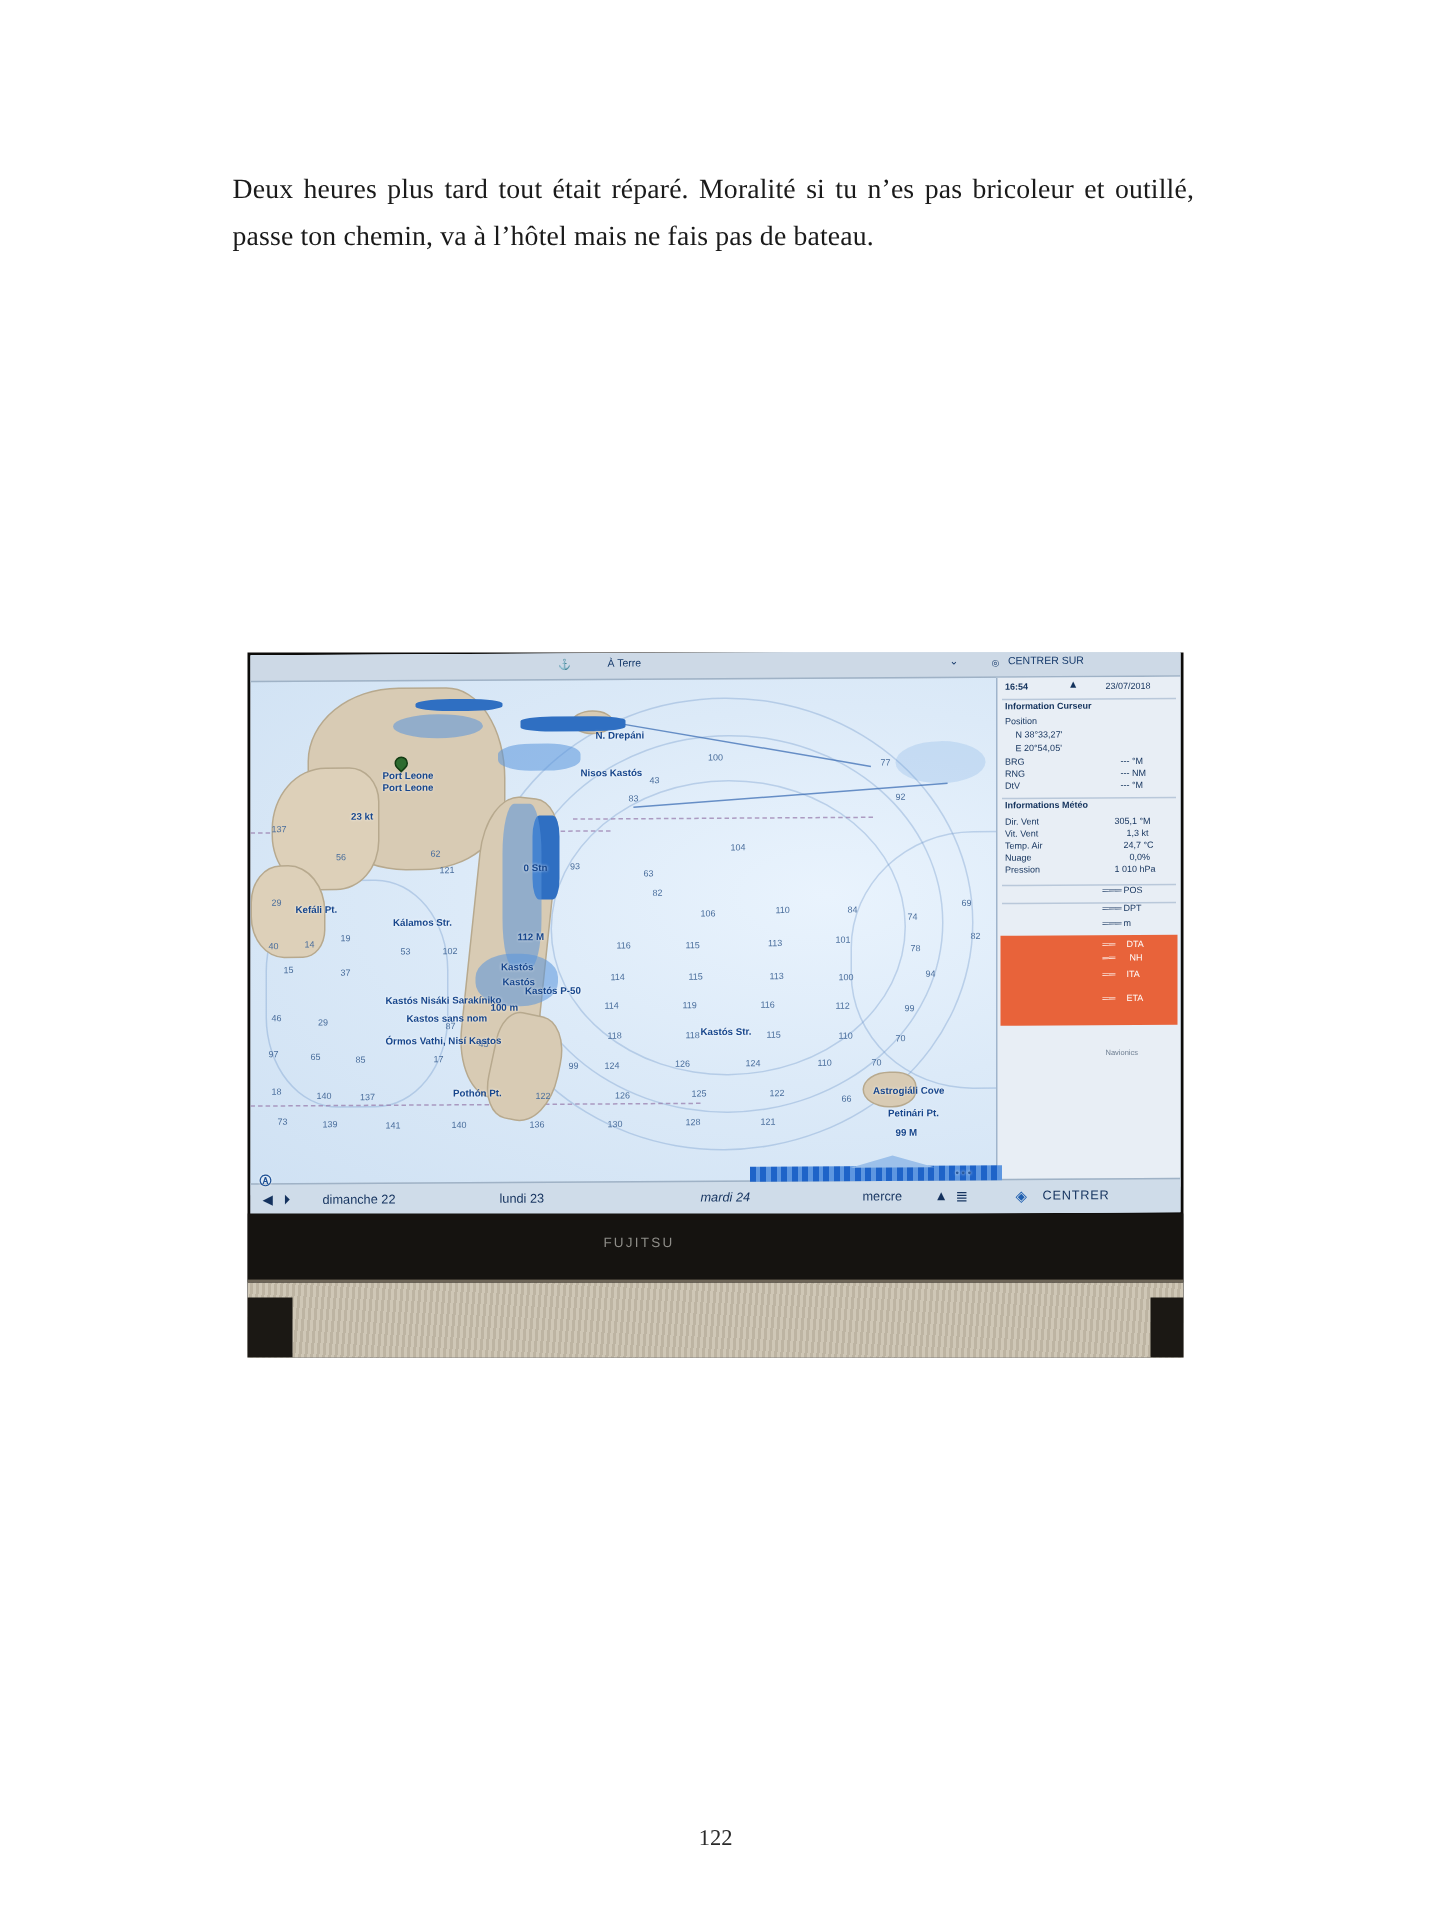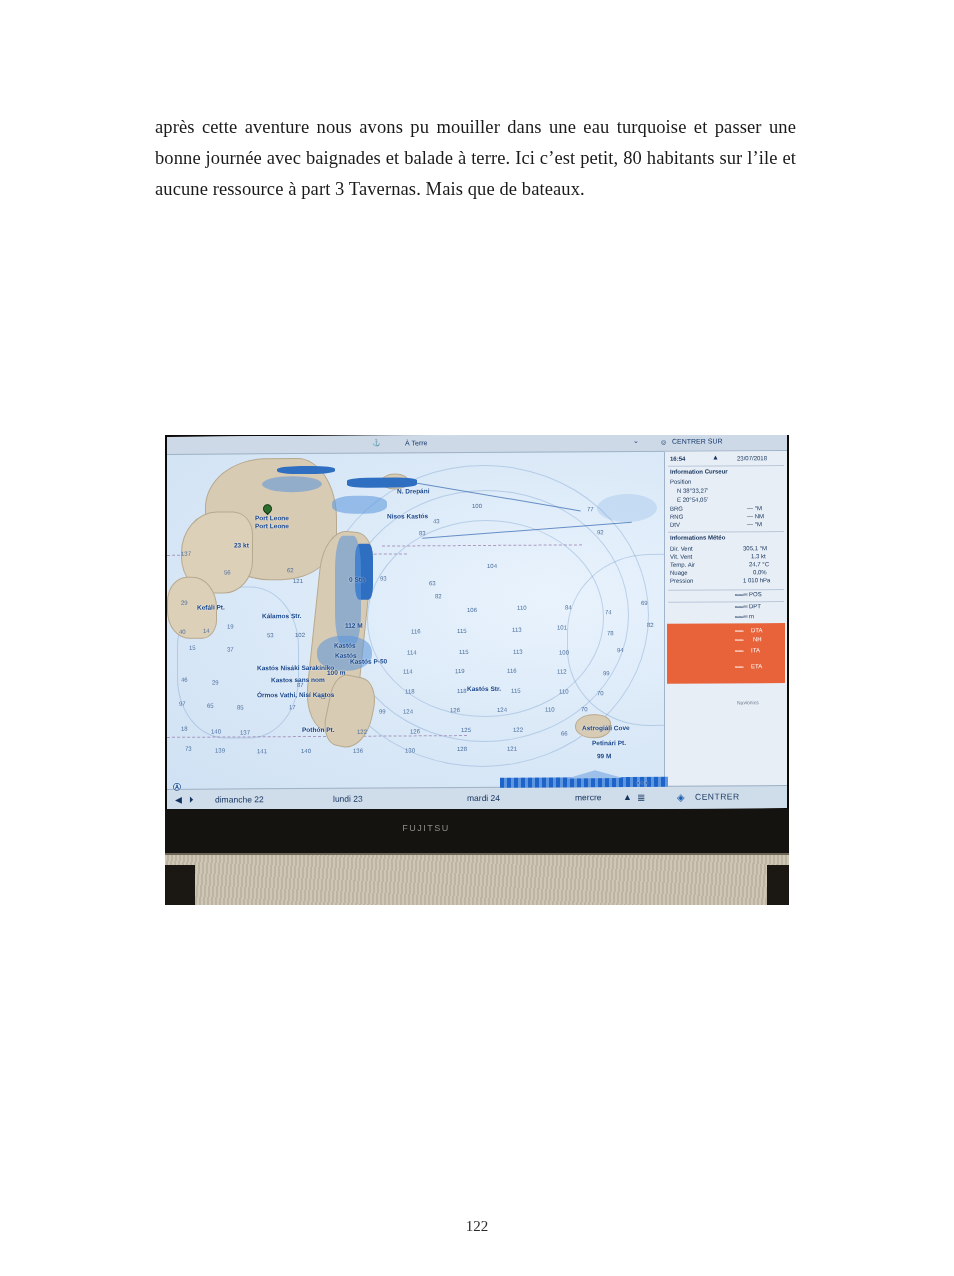--- a/index.html
+++ b/index.html
@@ -230,21 +230,21 @@
     height: 0;
     border-top: 1px solid rgba(60,110,180,0.75);
   }
 </style>
 </head>
 <body>
 
 <div class="page">
 
   <div class="text-col">
-    <p class="para">après cette aventure nous avons pu mouiller dans une eau turquoise et passer une bonne journée avec baignades et balade à terre. Ici c’est petit, 80 habitants sur l’ile et aucune ressource à part 3 Tavernas. Mais que de bateaux.</p>
+    <p class="para">Deux heures plus tard tout était réparé. Moralité si tu n’es pas bricoleur et outillé, passe ton chemin, va à l’hôtel mais ne fais pas de bateau.</p>
   </div>
 
   <div class="figure">
 
     <div class="screen">
       <div class="chart-area">
         <div class="sea"></div>
 
         <div class="contour" style="left:150px; top:30px; width:330px; height:300px;"></div>
         <div class="contour" style="left:175px; top:55px; width:285px; height:250px;"></div>
@@ -443,21 +443,21 @@
         <div class="ip-row" style="left:72px; top:248px; font-size:5px; color:#6d7d90;">Navionics</div>
       </div>
 
       <div class="bottombar">
         <div class="timeline"></div>
         <div class="tl-peak"></div>
         <span class="bb-item" style="left:8px; font-size:9px;">◀</span>
         <span class="bb-item" style="left:22px; font-size:9px;">⏵</span>
         <span class="bb-item" style="left:48px;">dimanche 22</span>
         <span class="bb-item" style="left:166px;">lundi 23</span>
-        <span class="bb-item" style="left:300px;">mardi 24</span>
+        <span class="bb-item" style="left:300px;font-style:italic;">mardi 24</span>
         <span class="bb-item" style="left:408px;">mercre</span>
         <span class="bb-item" style="left:456px; font-size:9px;">▲</span>
         <span class="bb-item" style="left:470px; font-size:10px;">≣</span>
         <span class="bb-item" style="left:510px; font-size:10px; color:#1f5fb0;">◈</span>
         <span class="bb-item" style="left:528px; letter-spacing:0.5px;">CENTRER</span>
       </div>
 
       <span class="plabel" style="left:6px; top:345px; font-size:8px; color:#1c4f94;">Ⓐ</span>
       <span class="plabel" style="left:470px; top:345px; color:#2b5a9b;">• • •</span>
     </div>

